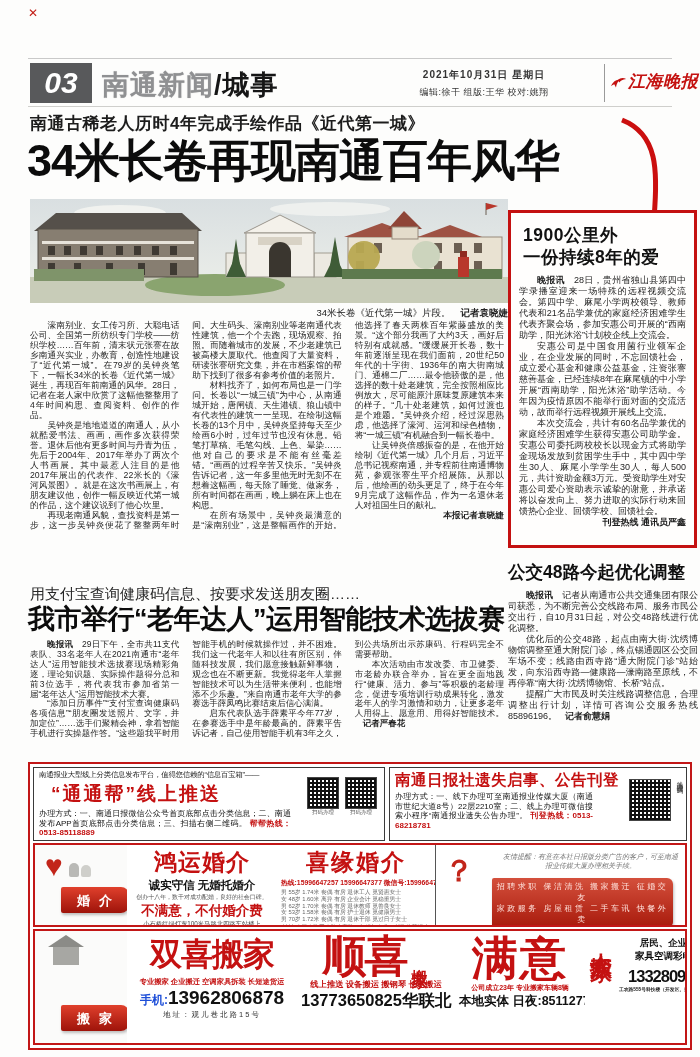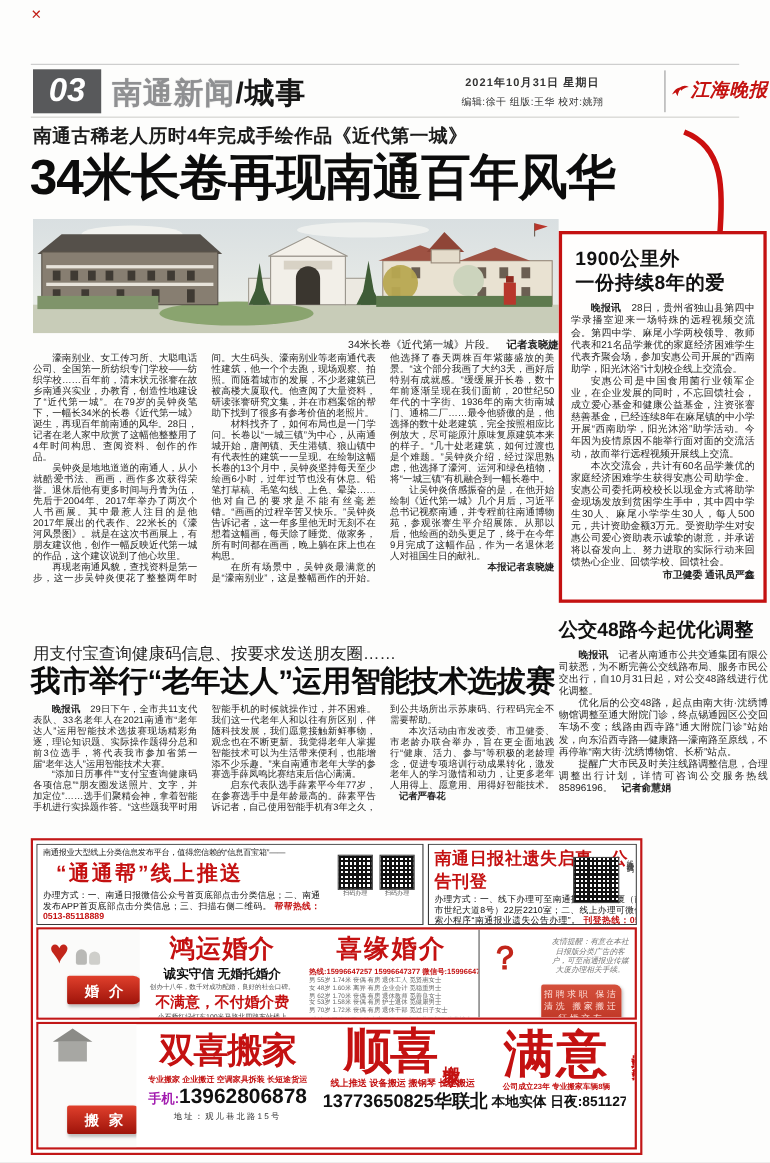--- a/index.html
+++ b/index.html
@@ -57,21 +57,21 @@
   .bus-body p { text-indent:2em; }
   .byl { font-weight:900; margin-left:8px; }
 
   
   .senior-kicker { position:absolute; left:30px; top:585px; font-size:15px; font-weight:500; color:#262626; }
   .senior-headline { position:absolute; left:28px; top:601px; width:478px; font-size:27px; font-weight:900;
                      color:#0c0c0c; letter-spacing:-0.5px; white-space:nowrap; }
   .senior-cols { left:30px; top:640px; width:474px; height:120px; font-size:8.5px; line-height:9.9px; }
 
   
-  .ads { position:absolute; left:28px; top:762px; width:556px; height:288px; border:2px solid #c21717;
+  .ads { position:absolute; left:28px; top:762px; width:664px; height:288px; border:2px solid #c21717;
          padding:3px; background:#fff; overflow:hidden; }
   .ads-row { display:flex; margin-bottom:2px; overflow:hidden; }
   .row1 { height:74px; gap:4px; }
   .adbox { border:1px solid #3a3a3a; padding:2px 5px; position:relative; overflow:hidden; }
   .boxA { width:352px; }
   .boxB { flex:1; }
   .topline { font-size:7.4px; color:#222; letter-spacing:-0.2px; }
   .ttb-title { font-size:19px; font-weight:900; color:#c41111; letter-spacing:2px; margin:1px 0 2px 12px; }
   .ttb-body { font-size:8px; line-height:9.6px; width:252px; color:#111; text-align:justify; }
   .hotline { color:#c41111; font-weight:900; }
@@ -118,21 +118,21 @@
   .qmark { position:absolute; left:8px; top:6px; font-size:30px; font-weight:900; color:#c2251a; }
   .remind { margin-left:60px; font-size:7px; line-height:8.5px; color:#777; font-style:italic; text-align:center; padding-top:6px; }
   .svc-ribbon { margin:8px 8px 0 52px; background:linear-gradient(180deg,#d4503c,#a81a0c); color:#ffe3dd;
                 font-size:8px; line-height:11px; letter-spacing:2.5px; text-align:center; padding:3px 2px;
                 border-radius:2px 6px 6px 2px; box-shadow:1px 2px 3px rgba(0,0,0,.25); }
 
   .sx { width:170px; text-align:center; }
   .sx-title { font-size:32px; font-weight:900; color:#c41111; letter-spacing:-1px; white-space:nowrap; }
   .sx-svc { font-size:7.3px; color:#c41111; font-weight:700; white-space:nowrap; }
   .sx-phone { font-size:19px; font-weight:900; color:#111; white-space:nowrap; }
-  .sx-phone b { font-size:12px; color:#a21caf; }
+  .sx-phone b { font-size:12px; color:#1d4ed8; }
   .sx-addr { font-size:7.5px; letter-spacing:2px; color:#333; margin-top:1px; }
   .shx { width:158px; text-align:center; }
   .shx-big { display:flex; justify-content:center; align-items:center; }
   .shx-title { font-size:44px; font-weight:900; color:#c41111; letter-spacing:-2px; line-height:46px; }
   .shx-vert { writing-mode:vertical-rl; font-size:16px; font-weight:900; color:#c41111; margin:4px 0 0 2px; letter-spacing:2px; }
   .shx-svc { font-size:8.3px; color:#c41111; font-weight:700; white-space:nowrap; }
   .shx-phone { font-size:16.5px; font-weight:900; color:#111; white-space:nowrap; }
   .my { width:130px; text-align:center; }
   .my-title { font-size:46px; font-weight:900; color:#c41111; letter-spacing:2px; line-height:50px; }
   .my-sub { font-size:7px; color:#c41111; font-weight:700; white-space:nowrap; }
@@ -267,21 +267,21 @@
 
   <aside class="lovebox">
     <h2>
       <span>1900公里外</span><br>
       <span>一份持续8年的爱</span>
     </h2>
     <div class="ltxt">
       <p><b class="lede">晚报讯　</b><span>28日，贵州省独山县第四中学录播室迎来一场特殊的远程视频交流会。第四中学、麻尾小学两校领导、教师代表和21名品学兼优的家庭经济困难学生代表齐聚会场，参加安惠公司开展的“西南助学，阳光沐浴”计划校企线上交流会。</span></p>
       <p>安惠公司是中国食用菌行业领军企业，在企业发展的同时，不忘回馈社会，成立爱心基金和健康公益基金，注资张謇慈善基金，已经连续8年在麻尾镇的中小学开展“西南助学，阳光沐浴”助学活动。今年因为疫情原因不能举行面对面的交流活动，故而举行远程视频开展线上交流。</p>
       <p>本次交流会，共计有60名品学兼优的家庭经济困难学生获得安惠公司助学金。安惠公司委托两校校长以现金方式将助学金现场发放到贫困学生手中，其中四中学生30人、麻尾小学学生30人，每人500元，共计资助金额3万元。受资助学生对安惠公司爱心资助表示诚挚的谢意，并承诺将以奋发向上、努力进取的实际行动来回馈热心企业、回馈学校、回馈社会。</p>
-      <p class="byline-r">市卫健委 通讯员严鑫</p>
+      <p class="byline-r">刊登热线 通讯员严鑫</p>
     </div>
   </aside>
 
   <h3 class="bus-headline">公交48路今起优化调整</h3>
   <div class="bus-body">
     <p><b class="lede">晚报讯　</b><span>记者从南通市公共交通集团有限公司获悉，为不断完善公交线路布局、服务市民公交出行，自10月31日起，对公交48路线进行优化调整。</span></p>
     <p>优化后的公交48路，起点由南大街·沈绣博物馆调整至通大附院门诊，终点锡通园区公交回车场不变；线路由西寺路“通大附院门诊”站始发，向东沿西寺路—健康路—濠南路至原线，不再停靠“南大街·沈绣博物馆、长桥”站点。</p>
     <p><span>提醒广大市民及时关注线路调整信息，合理调整出行计划，详情可咨询公交服务热线85896196。</span><b class="byl">记者俞慧娟</b></p>
   </div>
 

